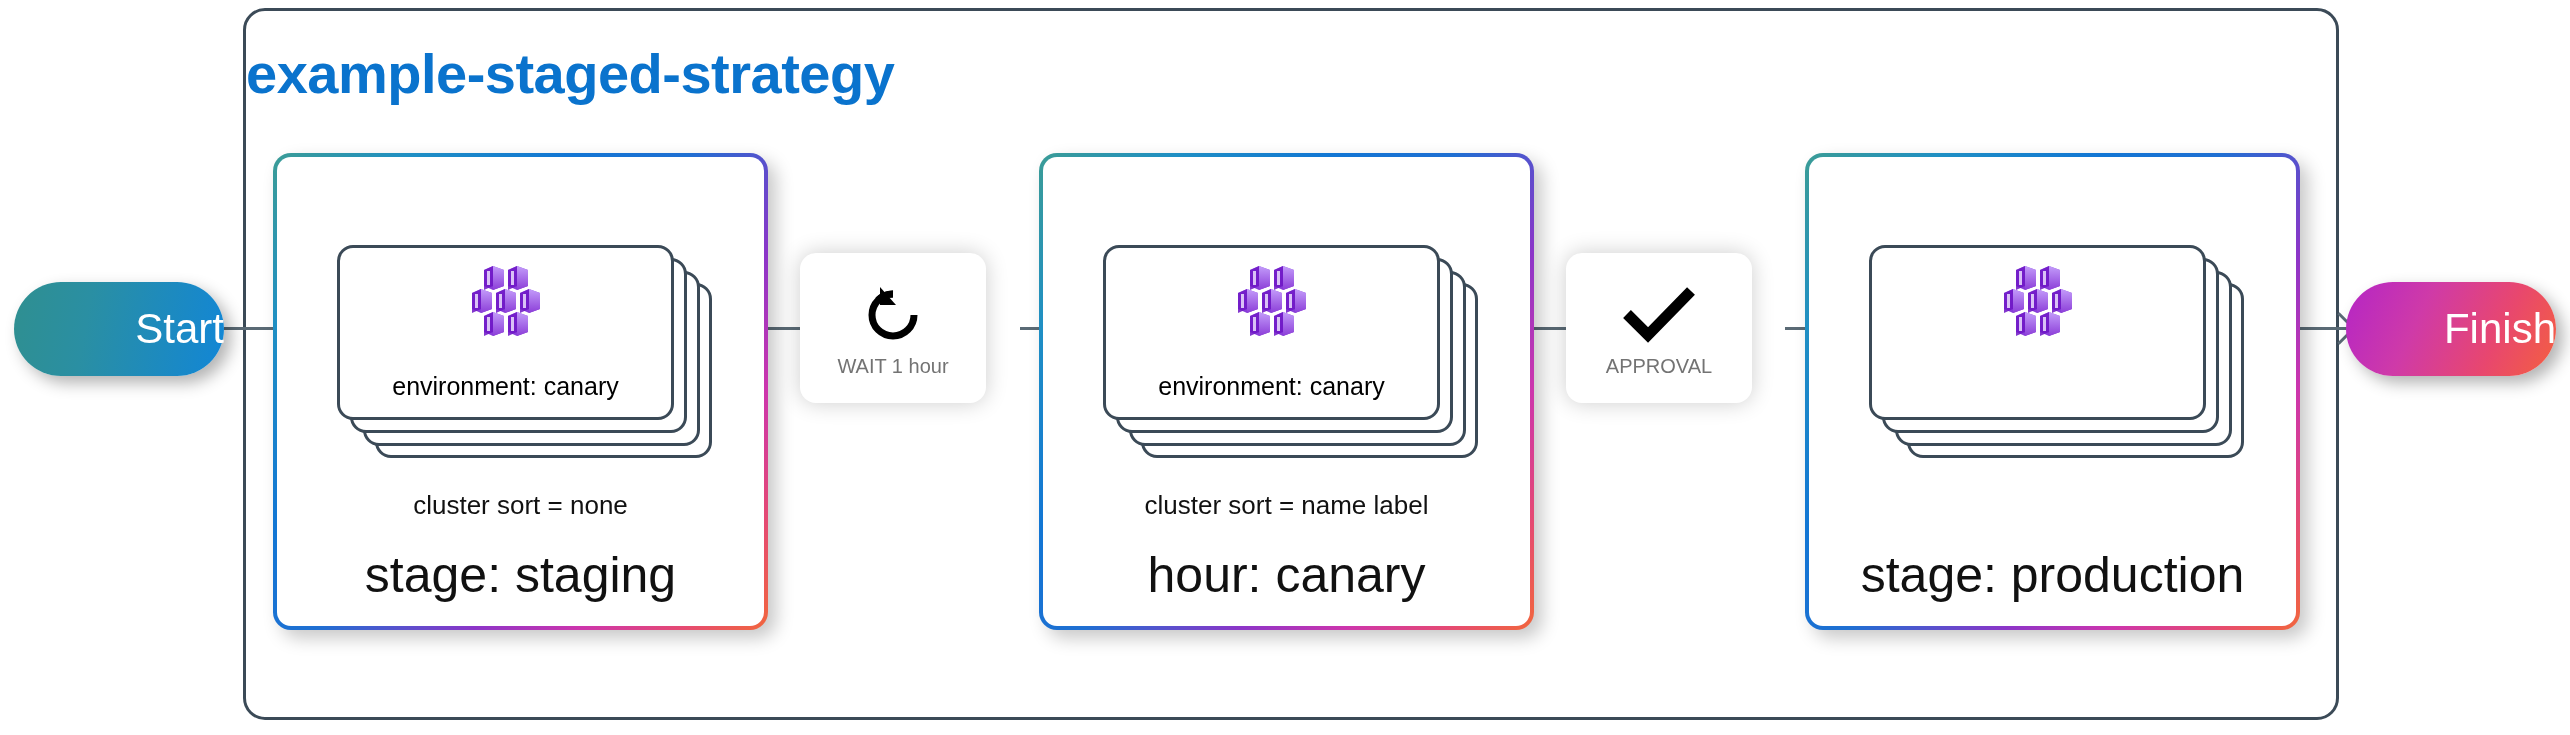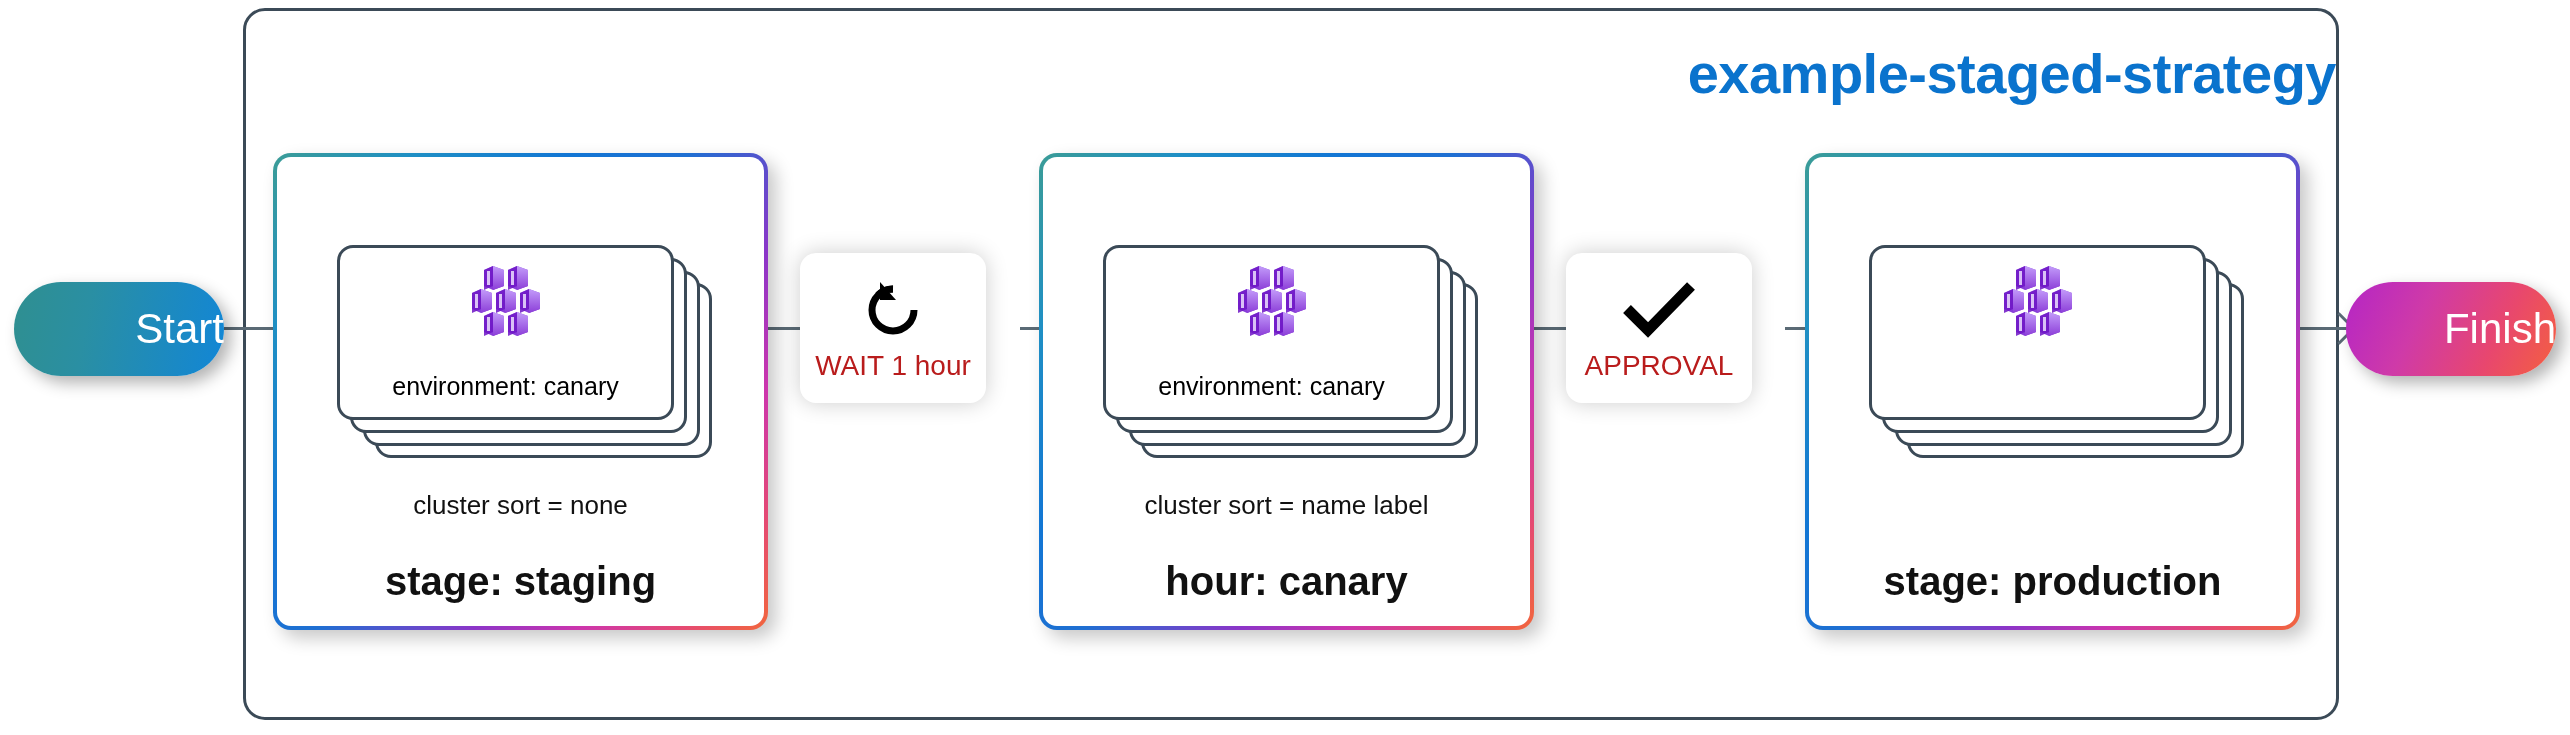--- a/index.html
+++ b/index.html
@@ -17,26 +17,25 @@
     left:243px; top:8px;
     width:2096px; height:712px;
     border:3px solid #3b4a57;
     border-radius:22px;
     box-sizing:border-box;
     background:#fff;
   }
   #strategy-title{
     position:absolute;
     left:0; right:0; top:30px;
-    text-align:right;
+    text-align:left;
     font-size:56px;
     font-weight:bold;
     color:#0a73cd;
     letter-spacing:-0.5px;
-    margin-left:8px;
   }
 
   
   .endpill{
     position:absolute;
     width:210px;height:94px;
     border-radius:47px;
     display:flex;align-items:center;justify-content:flex-end;
     color:#fff;font-size:42px;font-weight:normal;
     box-shadow:7px 7px 16px rgba(0,0,0,0.30);
@@ -105,22 +104,22 @@
   }
   #stage-staging{left:273px;}
   #stage-canary{left:1039px;}
   #stage-production{left:1805px;}
 
   .stage-label{
     position:absolute;
     left:0;right:0;
     bottom:22px;
     text-align:center;
-    font-size:40px;
-    font-weight:bold;
+    font-size:50px;
+    font-weight:normal;
     color:#111;
   }
   .cluster-sort{
     position:absolute;
     left:0;right:0;
     bottom:105px;
     text-align:center;
     font-size:26px;
     color:#111;
   }
@@ -178,22 +177,22 @@
     z-index:30;
     display:flex;
     flex-direction:column;
     align-items:center;
     justify-content:center;
   }
   #gate-wait{left:800px;}
   #gate-approval{left:1566px;}
   .gate-icon{height:72px;display:flex;align-items:center;justify-content:center;}
   .gate-label{
-    font-size:28px;
-    color:#b91c1c;
+    font-size:20px;
+    color:#737373;
     margin-top:4px;
     white-space:nowrap;
   }
 </style>
 </head>
 <body>
 
 <div class="endpill" id="start-node">
   <span>Start</span>
 </div>

